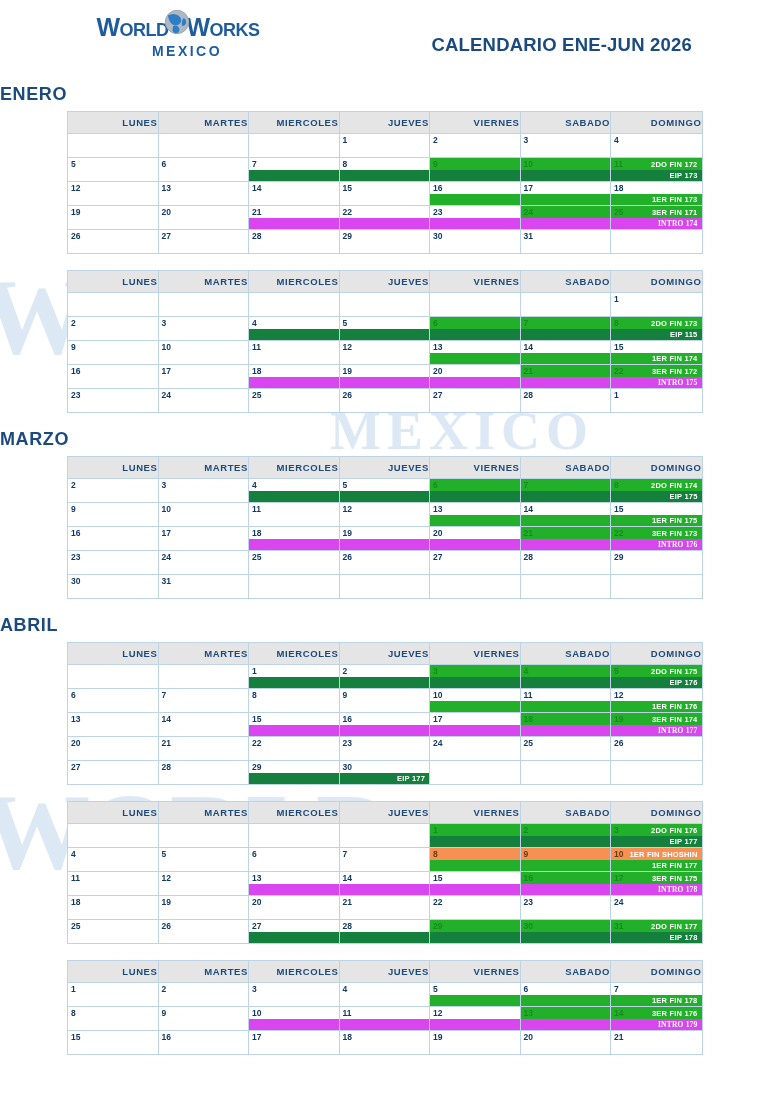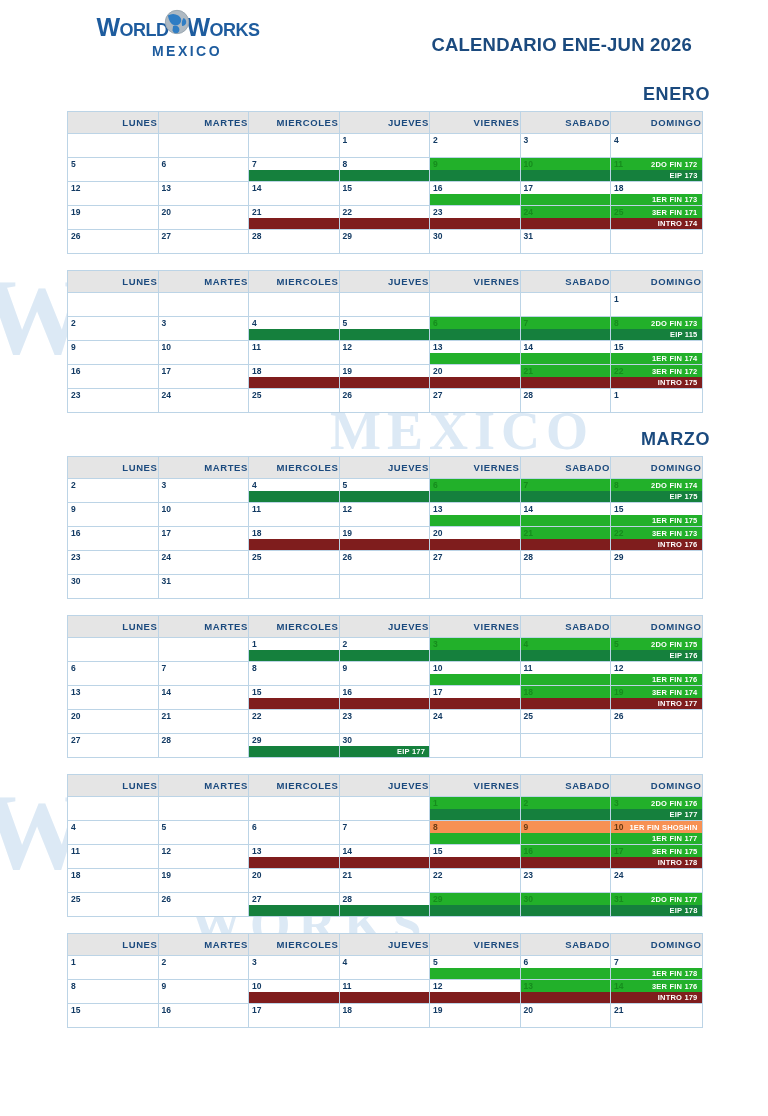--- a/index.html
+++ b/index.html
@@ -88,21 +88,21 @@
     color: #1b4a7e;
     letter-spacing: 0.2px;
     padding-top: 20px;
     padding-right: 54px;
     text-align: center;
   }
 
   
   .month { position: relative; z-index: 2; }
   .month-title {
-    text-align: right;
+    text-align: left;
     font-size: 18px;
     font-weight: 700;
     color: #1b4a7e;
     letter-spacing: 0.6px;
     margin-bottom: 6px;
     padding-right: 58px;
   }
   .cal {
     width: 634px;
     margin: 0 auto 0 67px;
@@ -158,21 +158,21 @@
     padding-right: 4px;
     letter-spacing: 0.2px;
     line-height: 1;
     white-space: nowrap;
     z-index: 2;
     text-align: center;
   }
   
   .b-green  { background: #22b02a; }
   .b-red    { background: #15803d; }
-  .b-blue   { background: #7f1d1d; }
+  .b-blue   { background: #d946ef; font-family: Liberation Serif, serif; }
   .b-orange { background: #f79153; }
   .b-none   { background: transparent; }
 
   .b-green  .daynum,
   .b-blue   .daynum,
   .b-red    .daynum { color: #0d6b16; }
   .b-orange .daynum { color: #6b3a12; }
   .b-green  .daynum { color: #168c1d; }
 </style>
 </head>
@@ -944,20 +944,21 @@
                   <span class="daynum"></span>
                 </div>
                 <div class="half bottom b-none"></div>
               </td>
             </tr>
           </tbody>
         </table>
       </div>
       <div style="height: 16px;"></div>
       <div class="month">
+        <div class="month-title">ABRIL</div>
         <table class="cal">
           <thead>
             <tr>
               <th>LUNES</th>
               <th>MARTES</th>
               <th>MIERCOLES</th>
               <th>JUEVES</th>
               <th>VIERNES</th>
               <th>SABADO</th>
               <th>DOMINGO</th>

